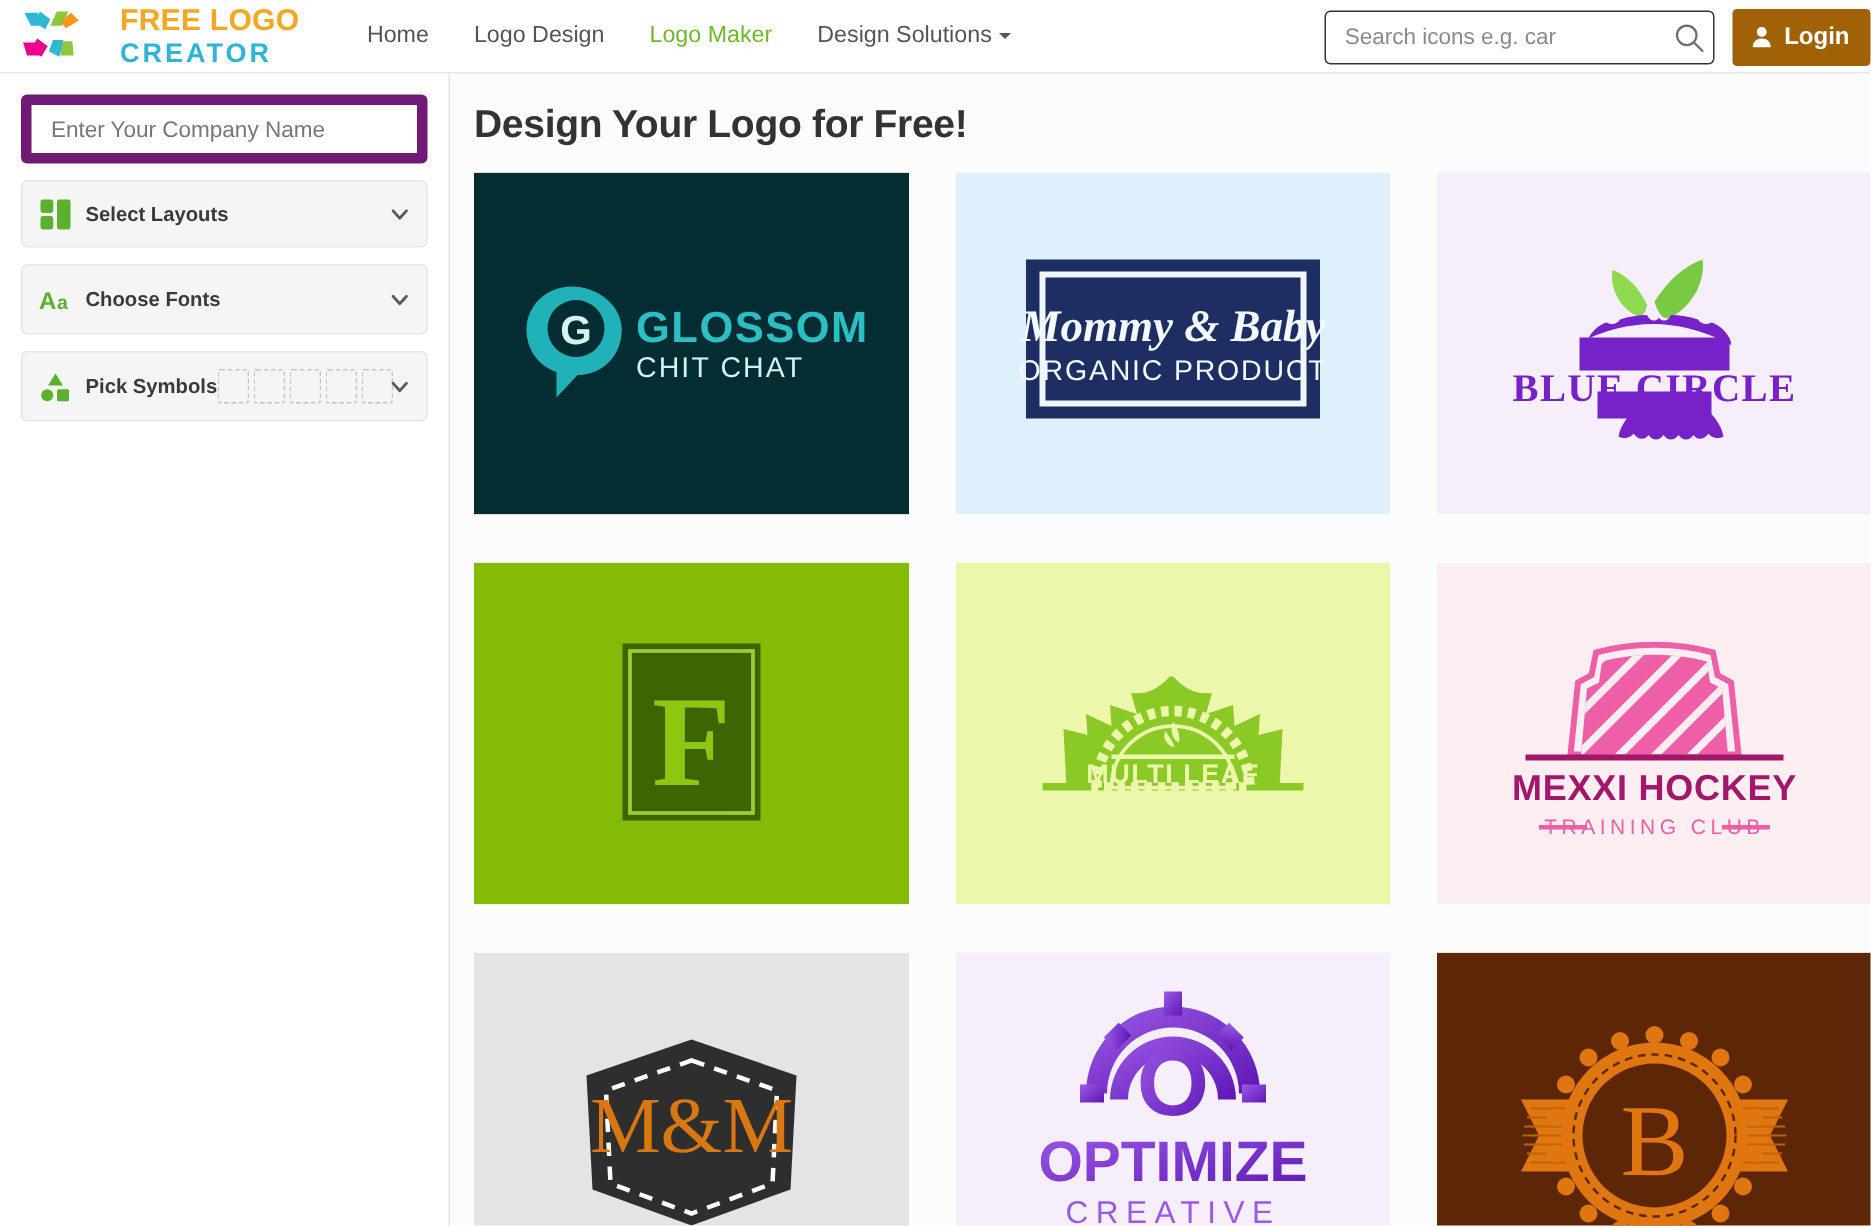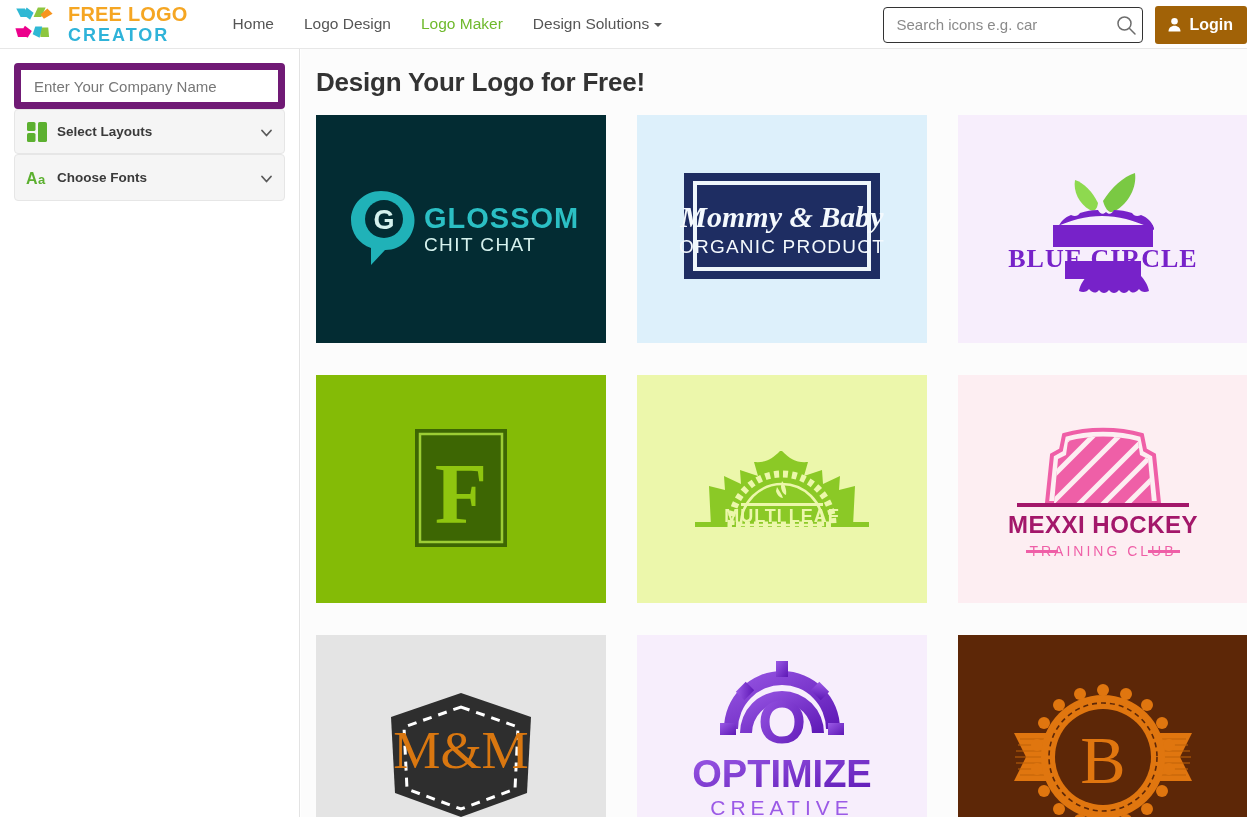--- a/index.html
+++ b/index.html
@@ -21,21 +21,21 @@
     border-bottom: 1px solid #e7e7e7;
     display: flex; align-items: center;
     z-index: 20;
   }
   .brand {
     display: flex; align-items: center;
     margin-left: 10px;
     text-decoration: none;
   }
   .brand-mark { width: 54px; height: 38px; flex: 0 0 auto; }
-  .brand-words { margin-left: 4px; line-height: 1; }
+  .brand-words { margin-left: 16px; line-height: 1; }
   .brand-l1 {
     font-size: 20px; font-weight: bold; color: #f5a623;
     letter-spacing: .2px; display: block;
   }
   .brand-l2 {
     font-size: 18px; font-weight: bold; color: #2fb3d9;
     letter-spacing: 2.0px; display: block; margin-top: 2px;
   }
   .nav-links { display: flex; align-items: center; margin-left: 30px; }
   .nav-link {
@@ -97,20 +97,21 @@
     color: #333; outline: none;
     font-family: "Liberation Sans", sans-serif;
     background: #fff;
   }
   .company-input::placeholder { color: #777; }
 
   .panel {
     width: 271px; min-height: 45px;
     background: #f5f5f5; border: 1px solid #e6e6e6;
     border-radius: 4px;
+    margin-top: 11px;
     display: flex; align-items: center;
     padding: 0 10px 0 11px;
     cursor: pointer; position: relative;
   }
   .panel.tall { min-height: 47px; }
   .panel-icon { width: 22px; height: 22px; flex: 0 0 22px; margin-right: 9px; }
   .panel-label {
     font-size: 13.5px; font-weight: bold; color: #3a3a3a;
     white-space: nowrap;
   }
@@ -244,20 +245,42 @@
     <span class="panel-chev">
       <svg viewBox="0 0 13 13" width="13" height="13" aria-hidden="true">
         <polyline points="2,4 6.5,9 11,4" fill="none" stroke="#5a5a5a" stroke-width="1.8" stroke-linecap="round" stroke-linejoin="round"></polyline>
       </svg>
     </span>
   </div>
 
   
 
   
+  <div class="panel tall">
+    <span class="panel-icon">
+      <svg viewBox="0 0 22 22" width="22" height="22" aria-hidden="true">
+        <polygon points="11,2 16,10 6,10" fill="#5cb030"></polygon>
+        <circle cx="5.5" cy="16.5" r="4" fill="#5cb030"></circle>
+        <rect x="12" y="12.5" width="8" height="8" rx="1" fill="#5cb030"></rect>
+      </svg>
+    </span>
+    <span class="panel-label">Pick Symbols</span>
+    <span class="slot-row pick-slots">
+      <span class="slot-square"></span>
+      <span class="slot-square"></span>
+      <span class="slot-square"></span>
+      <span class="slot-square"></span>
+      <span class="slot-square"></span>
+    </span>
+    <span class="panel-chev">
+      <svg viewBox="0 0 13 13" width="13" height="13" aria-hidden="true">
+        <polyline points="2,4 6.5,9 11,4" fill="none" stroke="#5a5a5a" stroke-width="1.8" stroke-linecap="round" stroke-linejoin="round"></polyline>
+      </svg>
+    </span>
+  </div>
 </aside>
 
 <main class="main">
   <h1 class="main-title">Design Your Logo for Free!</h1>
 
   <div class="grid">
 
     <div class="logo-card">
       <svg viewBox="0 0 290 228" width="290" height="228" aria-hidden="true">
         <rect width="290" height="228" fill="#032c33"></rect>

